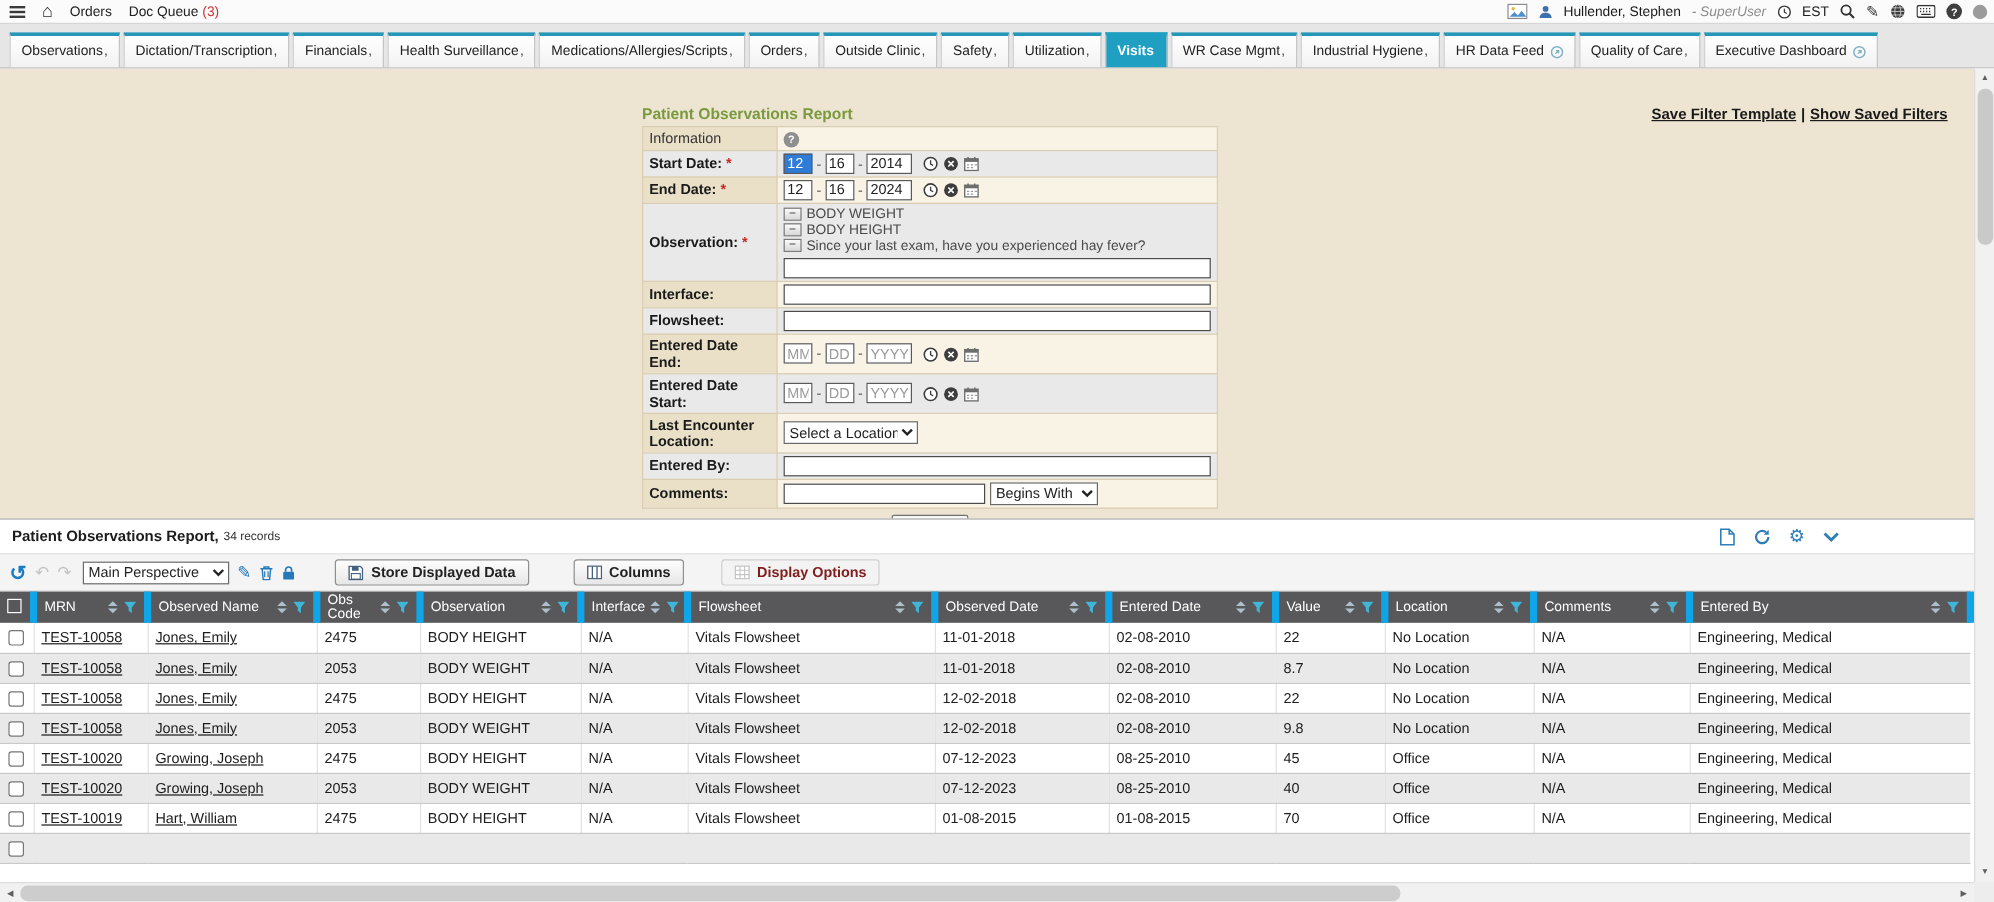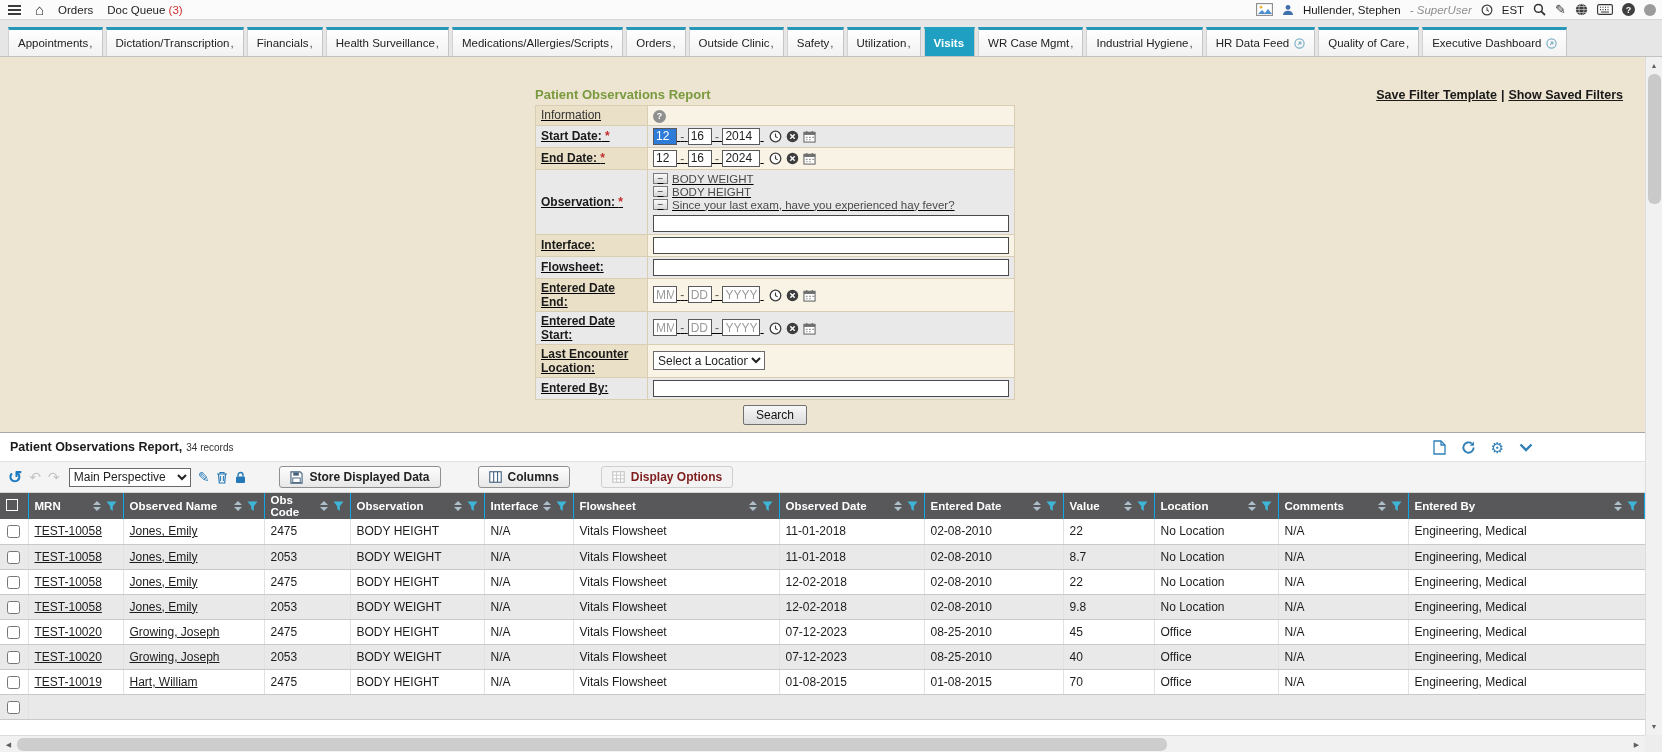--- a/index.html
+++ b/index.html
@@ -31,21 +31,21 @@
   .tab.active .tab-mark{color:#fff;}
   .tab-ext{margin-left:4px;}
 
   
   .content{position:absolute;top:57px;left:0;width:1645px;height:375px;background:#EDE4D1;}
   .filter-links{position:absolute;top:31px;right:22px;font-size:12.5px;font-weight:bold;color:#1a1a1a;}
   .filter-links a{color:#1a1a1a;text-decoration:underline;}
   .filter-links .sep{margin:0 4px;}
   .form-panel{position:absolute;left:535px;top:30px;width:480px;}
   .form-title{color:#7A9A3F;font-weight:bold;font-size:13px;margin-bottom:3px;}
-  .form-table{width:100%;border-collapse:collapse;text-decoration:underline;}
+  .form-table{width:100%;border-collapse:collapse;}
   .form-table td{border:1px solid #D9CEB4;padding:2px 5px;font-size:12px;vertical-align:middle;}
   .fl{background:#EAE0C8;width:115px;color:#1a1a1a;}
   .fl .lbl{font-weight:bold;}
   .info-l{color:#333;}
   .req{color:#C42B2B;font-weight:bold;}
   .ff{background:#F8F3E4;}
   .dt{border:1px solid #5a5a5a;height:17px;font-size:12px;font-family:inherit;padding:0 2px;background:#fff;color:#222;}
   .d2{width:24px;}
   .d4{width:38px;}
   .dt.sel{background:#2E7CD8;color:#fff;}
@@ -79,21 +79,21 @@
   .persp{width:122px;margin-left:2px;}
   .t-ic{display:inline-flex;align-items:center;cursor:pointer;}
   .t-ic.pencil{color:#2579b8;font-size:14px;line-height:1;}
   .gbtn{display:inline-flex;align-items:center;gap:6px;font-family:inherit;font-size:12px;font-weight:bold;color:#222;padding:3px 10px;border:1px solid #8f8f8f;border-radius:3px;background:linear-gradient(#fdfdfd,#e7e7e7);cursor:pointer;}
   .gbtn.store{margin-left:26px;}
   .gbtn.cols{margin-left:30px;}
   .gbtn.disabled{margin-left:24px;color:#7f1d1d;border-color:#cfcfcf;background:#f3f3f3;cursor:default;}
   .gbtn.disabled svg path, .gbtn.disabled svg rect{stroke:#c4c4c4;}
 
   table.grid{width:1645px;table-layout:fixed;border-collapse:collapse;}
-  table.grid th{background:#58585A;color:#fff;font-size:11.5px;font-weight:bold;text-align:left;padding:0 6px;height:26px;border-right:1px solid #0ea5e9;}
+  table.grid th{background:#58585A;color:#fff;font-size:11.5px;font-weight:normal;text-align:left;padding:0 6px;height:26px;border-right:6px solid #0ea5e9;}
   .th-inner{display:flex;align-items:center;justify-content:space-between;gap:4px;}
   .th-icons{display:inline-flex;align-items:center;gap:5px;flex:0 0 auto;}
   .sort{display:inline-flex;flex-direction:column;gap:2px;cursor:pointer;}
   .sort i{display:block;width:0;height:0;border-left:4px solid transparent;border-right:4px solid transparent;}
   .sort .up{border-bottom:4px solid #aebfcc;}
   .sort .dn{border-top:4px solid #aebfcc;}
   .funnel{cursor:pointer;}
   table.grid td{font-size:12px;color:#1c1c1c;padding:0 6px;height:25px;border-bottom:1px solid #c9c9c9;border-right:1px solid #e2e2e2;overflow:hidden;white-space:nowrap;background:#fff;}
   table.grid td:last-child{border-right:none;}
   tbody tr:nth-child(even) td{background:#e9e9e9;}
@@ -171,21 +171,21 @@
           <path d="M3 3.2h1M5.5 3.2h1M8 3.2h1M10.5 3.2h1M3 5.6h1M5.5 5.6h1M8 5.6h1M10.5 5.6h1M4 8h8" stroke="#333" stroke-width="1.1"></path>
         </svg>
     </span>
     <span class="helpc">?</span>
     <span class="statusdot"></span>
   </div>
 </header>
 
 <nav class="tabbar">
   <div class="tab">
-    <span class="tab-label">Appointments</span>
+    <span class="tab-label">Observations</span>
       <span class="tab-mark">,</span>
 
   </div>
     <div class="tab">
     <span class="tab-label">Dictation/Transcription</span>
       <span class="tab-mark">,</span>
 
   </div>
     <div class="tab">
     <span class="tab-label">Financials</span>
@@ -442,20 +442,26 @@
         <td class="ff">
           <select class="loc-select"><option>Select a Location</option></select>
         </td>
       </tr>
 
       <tr>
         <td class="fl"><span class="lbl">Entered By:</span></td>
         <td class="ff"><input class="wide" style=""></td>
       </tr>
 
+      <tr>
+        <td class="fl"><span class="lbl">Comments:</span></td>
+        <td class="ff">
+          <input class="cmt-input" style=""><select class="match-select"><option>Begins With</option></select>
+        </td>
+      </tr>
     </tbody>
       </table>
     <div class="search-row">
       <button class="search-btn">Search</button>
     </div>
   </div>
 </section>
 
 <section class="grid-panel">
   <div class="grid-title-row">

